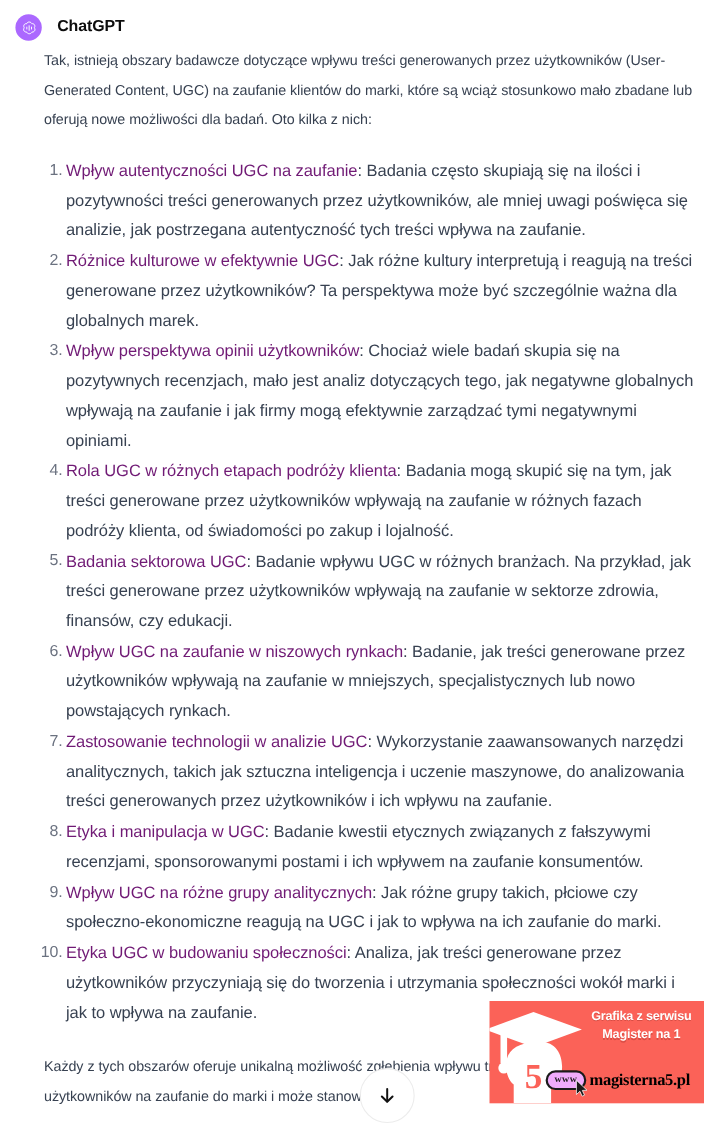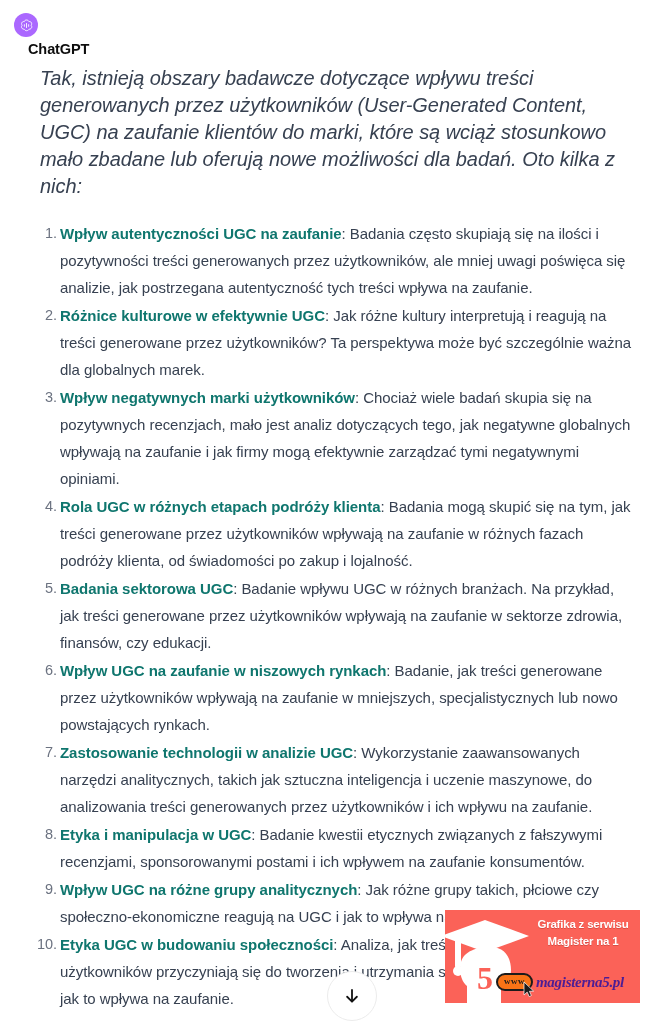--- a/index.html
+++ b/index.html
@@ -21,21 +21,20 @@
     position: relative;
     width: 650px;
     padding: 0;
   }
 
   
   .msg-head {
     display: flex;
     align-items: flex-start;
     padding: 12px 0 0 14px;
-    flex-direction: column;
   }
   .avatar {
     width: 24px;
     height: 24px;
     border-radius: 50%;
     background: #ab68ff;
     flex: 0 0 24px;
     display: flex;
     align-items: center;
     justify-content: center;
@@ -49,26 +48,25 @@
     margin-left: 14px;
     line-height: 24px;
     letter-spacing: -0.1px;
   }
 
   
   .msg-body {
     padding: 0 16px 0 40px;
   }
   p.para {
-    font-size: 20px;
+    font-size: 13px;
     line-height: 27px;
     color: #374151;
     margin: 4px 0 0 0;
     letter-spacing: -0.05px;
-    font-style: italic;
   }
   p.para.tail {
     margin-top: 22px;
   }
 
   ol.research-list {
     list-style: none;
     margin: 20px 0 0 0;
     padding: 0;
     counter-reset: item;
@@ -87,22 +85,22 @@
     content: counter(item) ".";
     position: absolute;
     left: -19px;
     width: 36px;
     text-align: right;
     color: #6b7280;
     font-size: 14.5px;
     line-height: 27px;
   }
   ol.research-list > li .term {
-    font-weight: bold;
-    color: #0f766e;
+    font-weight: normal;
+    color: #701a75;
   }
 
   
   .scroll-btn {
     position: absolute;
     left: 327px;
     top: 971px;
     width: 50px;
     height: 50px;
     border-radius: 50%;
@@ -161,43 +159,42 @@
   .wm-url {
     position: absolute;
     left: 51px;
     top: 63px;
     display: flex;
     align-items: center;
   }
   .wm-www {
     border: 2.5px solid #1b1b1b;
     border-radius: 9px;
-    background: #f97316;
+    background: #f0abfc;
     color: #1b1b1b;
     font-size: 9px;
     font-weight: bold;
     letter-spacing: 0.5px;
     padding: 1px 6px 2px 6px;
     line-height: 11px;
     font-family: "Liberation Serif", serif;
     position: relative;
   }
   .wm-cursor {
     position: absolute;
     right: -4px;
     bottom: -11px;
   }
   .wm-domain {
     font-family: "Liberation Serif", serif;
     font-weight: bold;
     font-size: 15px;
-    color: #4c1d95;
+    color: #000000;
     margin-left: 3px;
     letter-spacing: -0.3px;
-    font-style: italic;
   }
 </style>
 </head>
 <body>
 
 <div id="conversation">
 
   <div class="msg-head">
     <div class="avatar">
       <span>
@@ -210,21 +207,21 @@
     <div class="author">ChatGPT</div>
   </div>
 
   <div class="msg-body">
 
     <p class="para">Tak, istnieją obszary badawcze dotyczące wpływu treści generowanych przez użytkowników (User-Generated Content, UGC) na zaufanie klientów do marki, które są wciąż stosunkowo mało zbadane lub oferują nowe możliwości dla badań. Oto kilka z nich:</p>
 
     <ol class="research-list">
       <li><span class="term">Wpływ autentyczności UGC na zaufanie</span><span>: Badania często skupiają się na ilości i pozytywności treści generowanych przez użytkowników, ale mniej uwagi poświęca się analizie, jak postrzegana autentyczność tych treści wpływa na zaufanie.</span></li>
       <li><span class="term">Różnice kulturowe w efektywnie UGC</span><span>: Jak różne kultury interpretują i reagują na treści generowane przez użytkowników? Ta perspektywa może być szczególnie ważna dla globalnych marek.</span></li>
-      <li><span class="term">Wpływ negatywnych marki użytkowników</span><span>: Chociaż wiele badań skupia się na pozytywnych recenzjach, mało jest analiz dotyczących tego, jak negatywne globalnych wpływają na zaufanie i jak firmy mogą efektywnie zarządzać tymi negatywnymi opiniami.</span></li>
+      <li><span class="term">Wpływ perspektywa opinii użytkowników</span><span>: Chociaż wiele badań skupia się na pozytywnych recenzjach, mało jest analiz dotyczących tego, jak negatywne globalnych wpływają na zaufanie i jak firmy mogą efektywnie zarządzać tymi negatywnymi opiniami.</span></li>
       <li><span class="term">Rola UGC w różnych etapach podróży klienta</span><span>: Badania mogą skupić się na tym, jak treści generowane przez użytkowników wpływają na zaufanie w różnych fazach podróży klienta, od świadomości po zakup i lojalność.</span></li>
       <li><span class="term">Badania sektorowa UGC</span><span>: Badanie wpływu UGC w różnych branżach. Na przykład, jak treści generowane przez użytkowników wpływają na zaufanie w sektorze zdrowia, finansów, czy edukacji.</span></li>
       <li><span class="term">Wpływ UGC na zaufanie w niszowych rynkach</span><span>: Badanie, jak treści generowane przez użytkowników wpływają na zaufanie w mniejszych, specjalistycznych lub nowo powstających rynkach.</span></li>
       <li><span class="term">Zastosowanie technologii w analizie UGC</span><span>: Wykorzystanie zaawansowanych narzędzi analitycznych, takich jak sztuczna inteligencja i uczenie maszynowe, do analizowania treści generowanych przez użytkowników i ich wpływu na zaufanie.</span></li>
       <li><span class="term">Etyka i manipulacja w UGC</span><span>: Badanie kwestii etycznych związanych z fałszywymi recenzjami, sponsorowanymi postami i ich wpływem na zaufanie konsumentów.</span></li>
       <li><span class="term">Wpływ UGC na różne grupy analitycznych</span><span>: Jak różne grupy takich, płciowe czy społeczno-ekonomiczne reagują na UGC i jak to wpływa na ich zaufanie do marki.</span></li>
       <li><span class="term">Etyka UGC w budowaniu społeczności</span><span>: Analiza, jak treści generowane przez użytkowników przyczyniają się do tworzenia i utrzymania społeczności wokół marki i jak to wpływa na zaufanie.</span></li>
     </ol>
 
     <p class="para tail">Każdy z tych obszarów oferuje unikalną możliwość zgłębienia wpływu treści generowanych przez użytkowników na zaufanie do marki i może stanowić</p>

